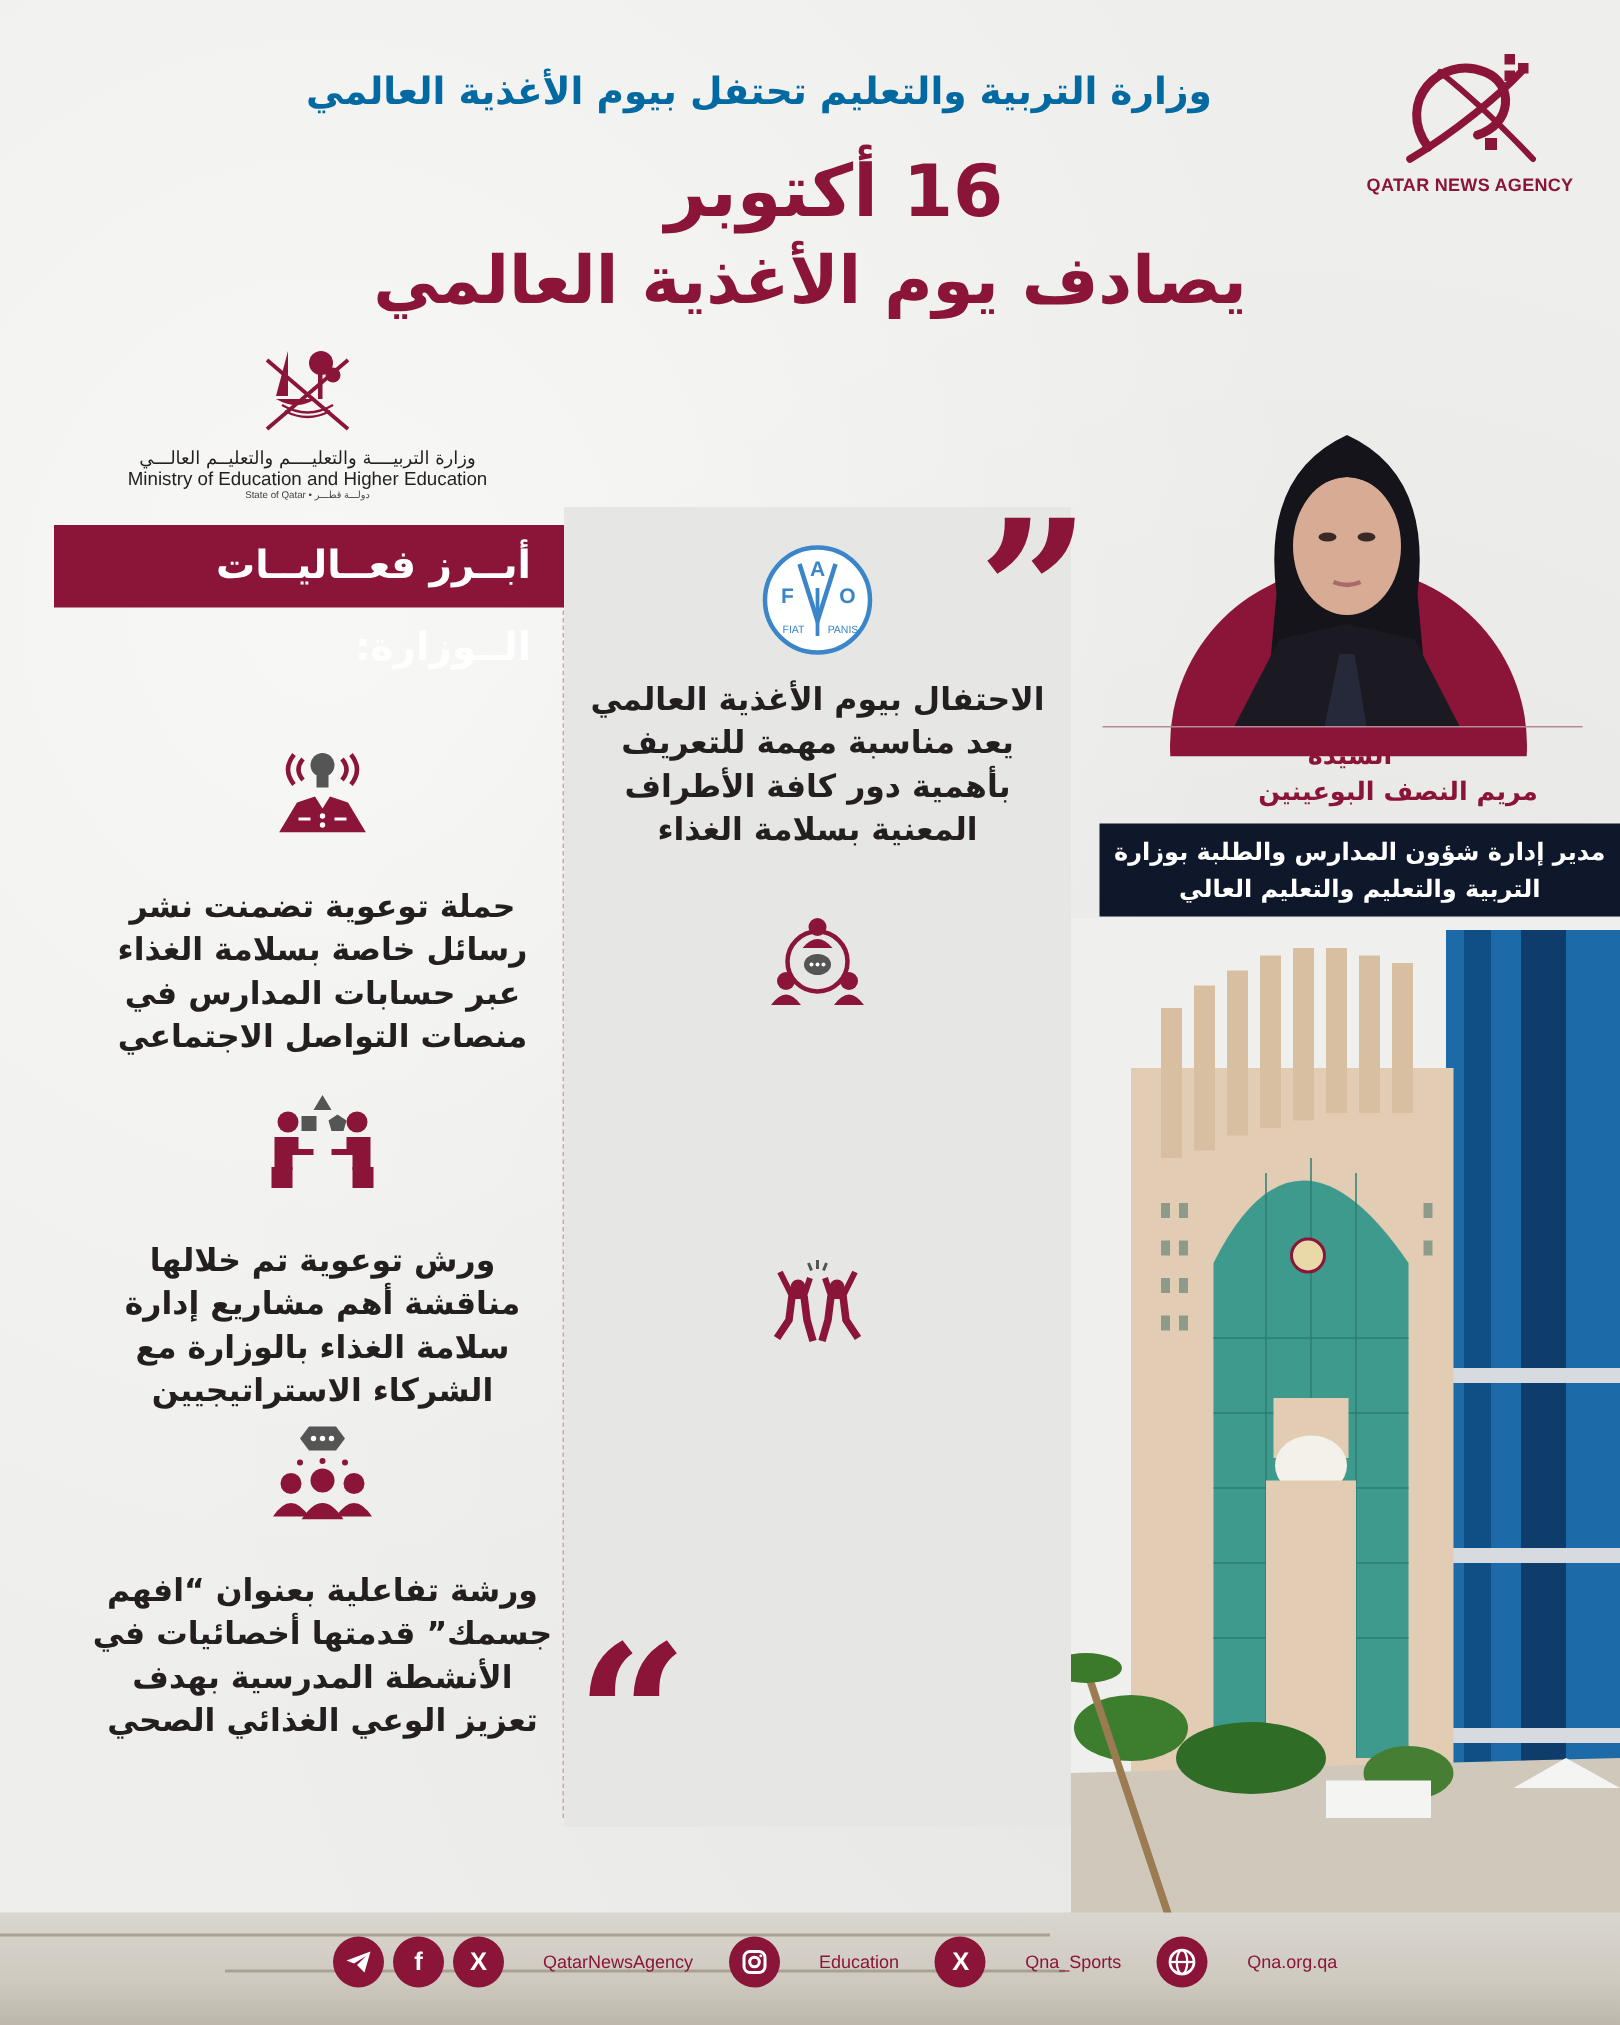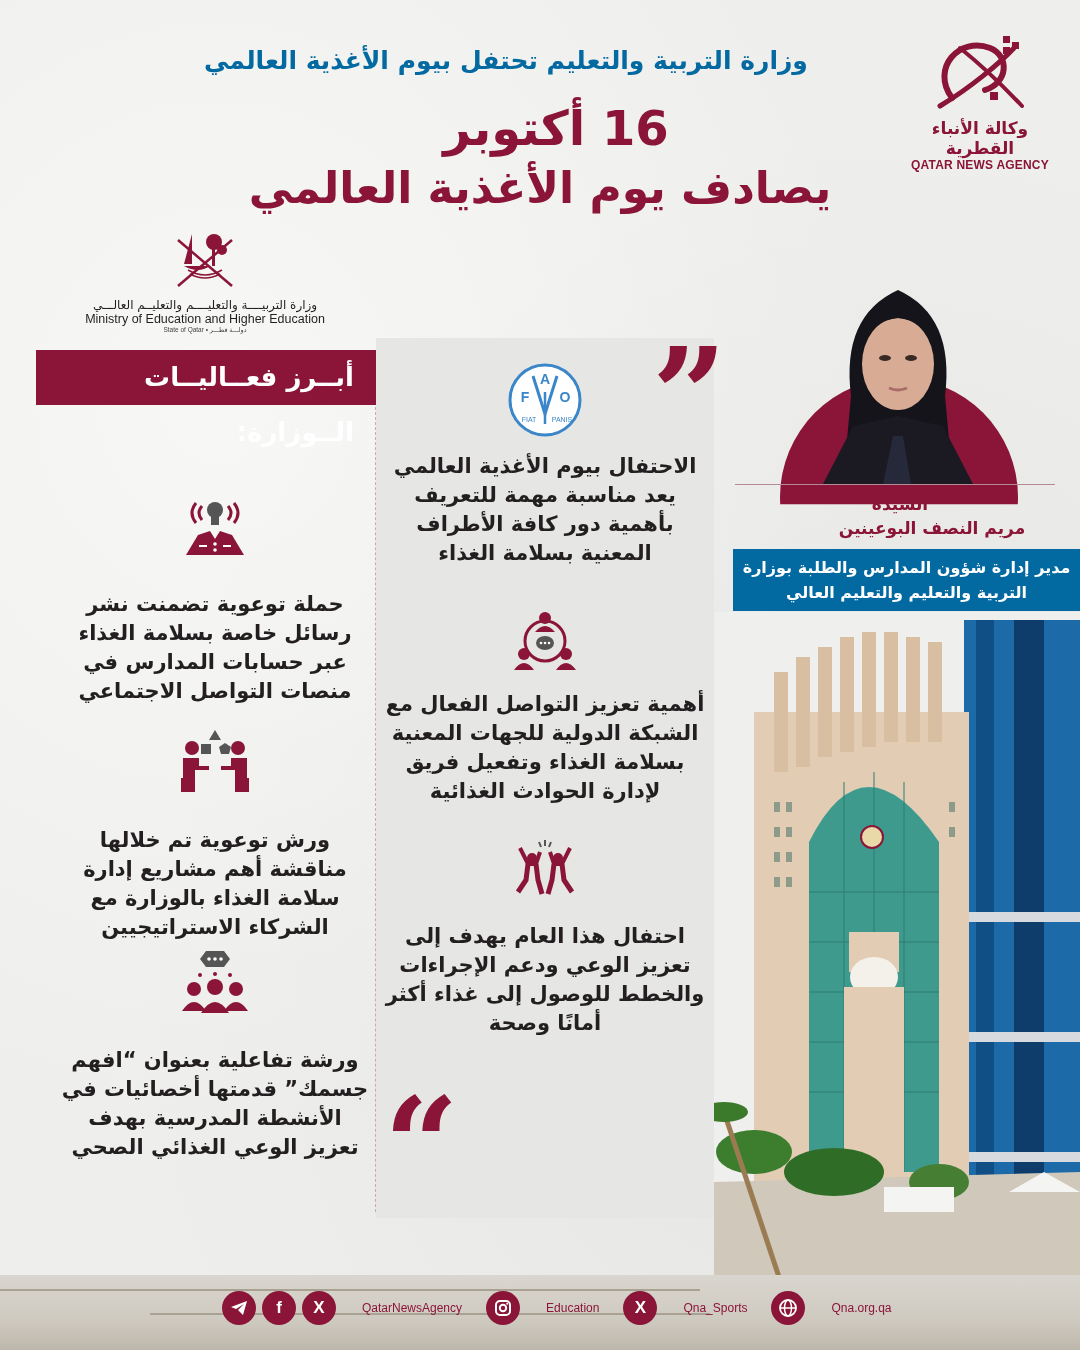--- a/index.html
+++ b/index.html
@@ -68,21 +68,21 @@
     position:absolute; left:780px; top:378px; width:238px; height:238px; border-radius:50%;
     background:#8a1538; clip-path:inset(0 0 47% 0);
   }
   .portrait-line { position:absolute; left:735px; top:484px; width:320px; height:1px; background:#b58a97; }
   .portrait {
     position:absolute; left:823px; top:276px; width:150px; height:208px; overflow:hidden;
   }
   .person-honor { position:absolute; left:740px; width:320px; top:494px; text-align:center; direction:rtl; font-weight:bold; font-size:17px; color:#8a1538; }
   .person-name { position:absolute; left:772px; width:320px; top:518px; text-align:center; direction:rtl; font-weight:bold; font-size:17px; color:#8a1538; }
   .person-role {
-    position:absolute; left:733px; top:549px; width:347px; height:62px; background:#0369a1; color:#fff;
+    position:absolute; left:733px; top:549px; width:347px; height:62px; background:#0f172a; color:#fff;
     direction:rtl; text-align:center; font-size:16px; line-height:25px; padding-top:6px; box-sizing:border-box; font-weight:bold;
   }
   
   .photo { position:absolute; left:714px; top:612px; width:366px; height:690px; overflow:hidden; }
   
   .ground {
     position:absolute; left:0; top:1275px; width:1080px; height:75px;
     background:linear-gradient(180deg,#d9d6cf 0%, #cfcac0 60%, #bdb7ab 100%);
   }
   .ground-line { position:absolute; height:2px; background:#a9a293; }
@@ -109,21 +109,20 @@
 <div class="qna-logo">
   <svg width="100" height="88" viewBox="0 0 100 88">
     <path d="M22 70 C 0 40, 30 8, 60 20 C 80 28, 78 55, 55 62" fill="none" stroke="#8a1538" stroke-width="6" stroke-linecap="round"></path>
     <path d="M10 78 C 40 60, 70 35, 84 20" fill="none" stroke="#8a1538" stroke-width="5" stroke-linecap="round"></path>
     <path d="M30 20 C 55 40, 75 60, 92 78" fill="none" stroke="#8a1538" stroke-width="4" stroke-linecap="round"></path>
     <rect x="73" y="8" width="7" height="7" fill="#8a1538"></rect>
     <rect x="82" y="14" width="7" height="7" fill="#8a1538"></rect>
     <rect x="73" y="19" width="7" height="7" fill="#8a1538"></rect>
     <rect x="60" y="64" width="8" height="8" fill="#8a1538"></rect>
   </svg>
-  <div class="qna-ar">وكالة الأنباء القطرية</div>
   <div class="qna-en">QATAR NEWS AGENCY</div>
 </div>
 
 <div class="moe-logo">
   <svg width="70" height="64" viewBox="0 0 70 64">
     <path d="M8 12 L62 58" stroke="#8a1538" stroke-width="2.5"></path>
     <path d="M62 12 L8 58" stroke="#8a1538" stroke-width="2.5"></path>
     <path d="M22 6 L22 36 L14 36 Z" fill="#8a1538"></path>
     <path d="M14 38 Q28 46 40 38 Z" fill="#8a1538"></path>
     <rect x="42" y="18" width="3" height="20" fill="#8a1538"></rect>
@@ -220,34 +219,32 @@
     <path d="M21 22 Q31 10 41 22 Z" fill="#8a1538"></path>
     <circle cx="10" cy="44" r="6" fill="#8a1538"></circle>
     <path d="M0 60 Q10 46 20 60 Z" fill="#8a1538"></path>
     <circle cx="52" cy="44" r="6" fill="#8a1538"></circle>
     <path d="M42 60 Q52 46 62 60 Z" fill="#8a1538"></path>
     <ellipse cx="31" cy="33" rx="9" ry="7" fill="#555"></ellipse>
     <circle cx="27" cy="33" r="1.3" fill="#fff"></circle>
       <circle cx="31" cy="33" r="1.3" fill="#fff"></circle>
       <circle cx="35" cy="33" r="1.3" fill="#fff"></circle>
   </svg>
-  <div class="text">أهمية تعزيز التواصل الفعال مع الشبكة الدولية للجهات المعنية بسلامة الغذاء وتفعيل فريق لإدارة الحوادث الغذائية</div>
 </div>
 
 <div class="center-item" style="top:840px;">
   <svg width="66" height="60" viewBox="0 0 66 60" style="display:block;margin:0 auto 22px;">
     <path d="M27 2 L29 7 M33 0 L33 6 M39 2 L37 7" stroke="#555" stroke-width="2"></path>
     <circle cx="20" cy="18" r="5" fill="#8a1538"></circle>
     <path d="M8 8 L16 24 L24 24 L28 12" stroke="#8a1538" stroke-width="4" fill="none"></path>
     <path d="M16 24 L14 40 L6 52 M24 24 L26 40 L30 54" stroke="#8a1538" stroke-width="5" fill="none"></path>
     <circle cx="46" cy="18" r="5" fill="#8a1538"></circle>
     <path d="M38 12 L42 24 L50 24 L58 8" stroke="#8a1538" stroke-width="4" fill="none"></path>
     <path d="M42 24 L40 40 L36 54 M50 24 L52 40 L60 52" stroke="#8a1538" stroke-width="5" fill="none"></path>
   </svg>
-  <div class="text">احتفال هذا العام يهدف إلى تعزيز الوعي ودعم الإجراءات والخطط  للوصول إلى غذاء أكثر أمانًا وصحة</div>
 </div>
 
 <div class="portrait-circle"></div>
 <div class="portrait">
   <svg width="150" height="208" viewBox="0 0 150 208">
     <path d="M20 208 L28 120 Q18 40 75 14 Q132 40 122 120 L130 208 Z" fill="#15141a"></path>
     <ellipse cx="75" cy="88" rx="36" ry="46" fill="#d8ab95"></ellipse>
     <path d="M38 70 Q40 30 75 26 Q110 30 112 70 Q100 44 75 42 Q50 44 38 70 Z" fill="#15141a"></path>
     <ellipse cx="62" cy="82" rx="6" ry="3" fill="#3a2a25"></ellipse>
     <ellipse cx="88" cy="82" rx="6" ry="3" fill="#3a2a25"></ellipse>

